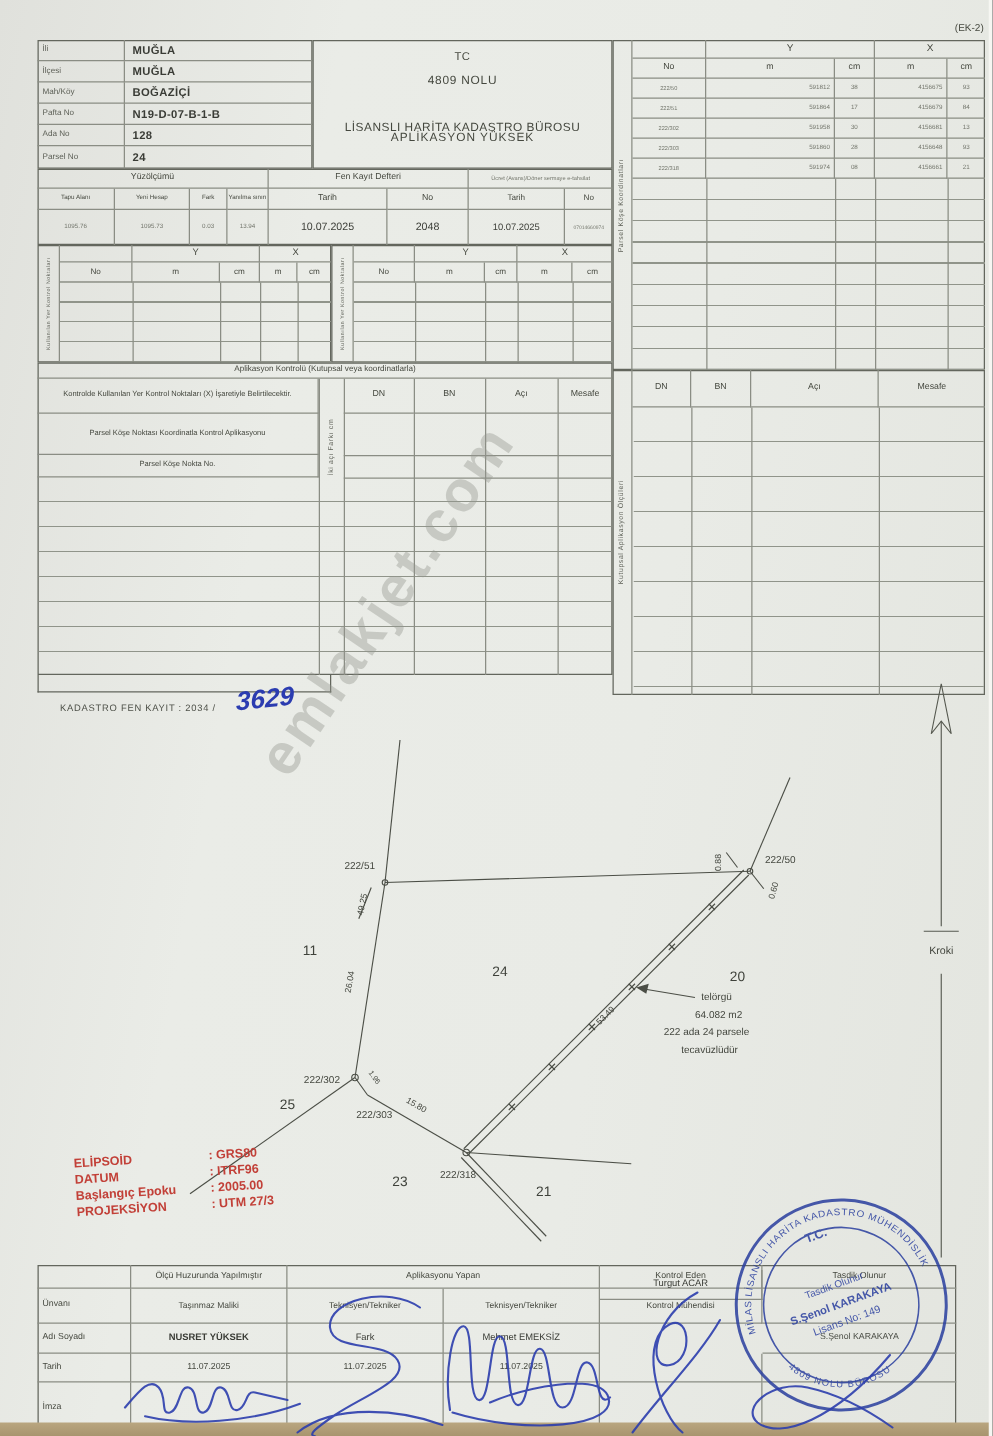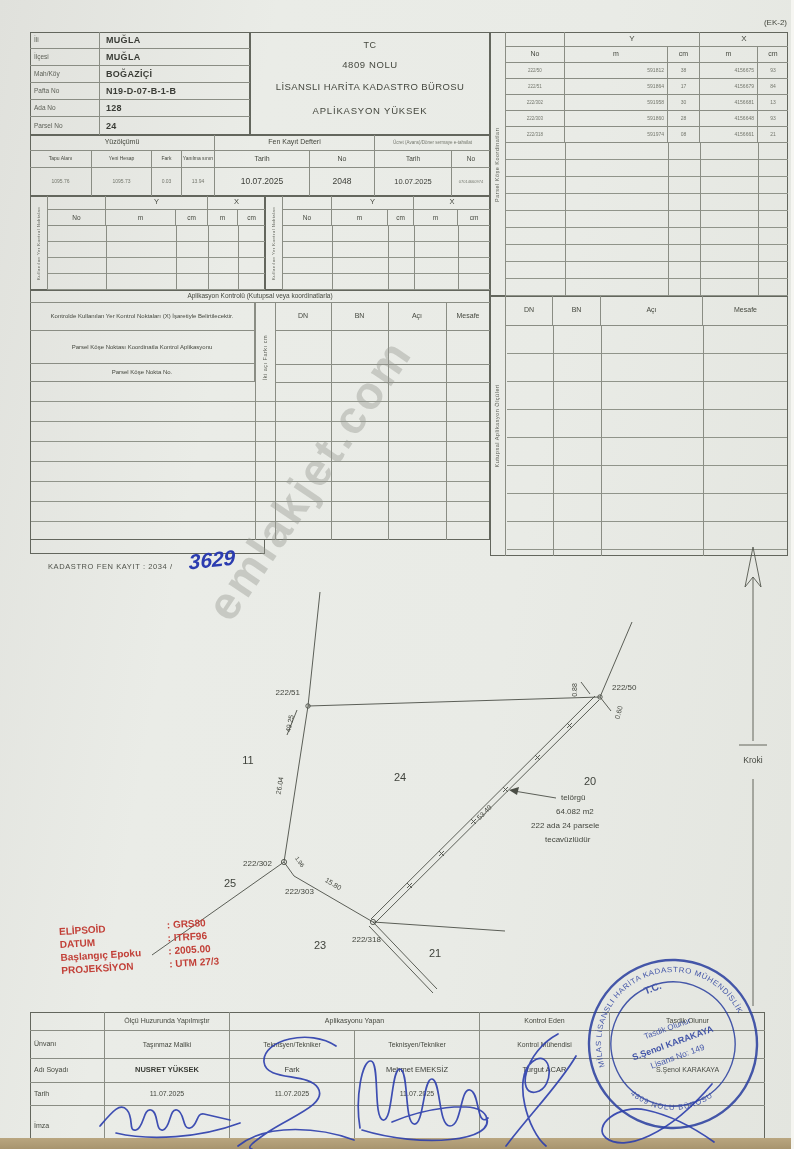--- a/index.html
+++ b/index.html
@@ -48,21 +48,21 @@
   <div class="c lft tiny br bb" style="left:30px;top:83px;width:70px;height:17px;padding-left:4px">Pafta No</div>
   <div class="c lft val bb" style="left:100px;top:83px;width:150px;height:17px;padding-left:6px">N19-D-07-B-1-B</div>
   <div class="c lft tiny br bb" style="left:30px;top:100px;width:70px;height:17px;padding-left:4px">Ada No</div>
   <div class="c lft val bb" style="left:100px;top:100px;width:150px;height:17px;padding-left:6px">128</div>
   <div class="c lft tiny br" style="left:30px;top:117px;width:70px;height:18px;padding-left:4px">Parsel No</div>
   <div class="c lft val" style="left:100px;top:117px;width:150px;height:18px;padding-left:6px">24</div>
 
   <div class="box" style="left:250px;top:32px;width:240px;height:103px"></div>
   <div class="c" style="left:250px;top:38px;width:240px;height:14px;font-size:9px;letter-spacing:.5px">TC</div>
   <div class="c" style="left:250px;top:58px;width:240px;height:14px;font-size:9.5px;letter-spacing:.6px">4809 NOLU</div>
-  <div class="c" style="left:250px;top:80px;width:240px;height:14px;font-size:9.5px;letter-spacing:.4px">LİSANSLI HARİTA KADASTRO BÜROSU</div>
+  <div class="c" style="left:250px;top:96px;width:240px;height:14px;font-size:9.5px;letter-spacing:.4px">LİSANSLI HARİTA KADASTRO BÜROSU</div>
   <div class="c" style="left:250px;top:104px;width:240px;height:14px;font-size:9.5px;letter-spacing:.8px">APLİKASYON YÜKSEK</div>
 
   <div class="c rgt" style="left:735px;top:17px;width:52px;height:12px;font-size:8px">(EK-2)</div>
 
   <div class="box" style="left:490px;top:32px;width:298px;height:264px"></div>
   <div class="c br" style="left:490px;top:32px;width:16px;height:264px">
     <span class="vt" style="font-size:5.5px;color:#5c5f56">Parsel Köşe Koordinatları</span>
   </div>
   <div class="c br bb" style="left:506px;top:32px;width:59px;height:15px"></div>
   <div class="c br bb" style="left:565px;top:32px;width:135px;height:15px;font-size:8px">Y</div>
@@ -292,21 +292,21 @@
   <div class="c br bb" style="left:105px;top:1031px;width:125px;height:28px;font-size:6.8px">Taşınmaz Maliki</div>
   <div class="c br bb" style="left:230px;top:1031px;width:125px;height:28px;font-size:6.8px">Teknisyen/Tekniker</div>
   <div class="c br bb" style="left:355px;top:1031px;width:125px;height:28px;font-size:6.8px">Teknisyen/Tekniker</div>
   <div class="c br bb" style="left:480px;top:1031px;width:130px;height:28px;font-size:6.8px">Kontrol Mühendisi</div>
   <div class="c bb" style="left:610px;top:1031px;width:155px;height:28px"></div>
 
   <div class="c lft br bb" style="left:30px;top:1059px;width:75px;height:24px;font-size:7px;padding-left:4px">Adı Soyadı</div>
   <div class="c br bb" style="left:105px;top:1059px;width:125px;height:24px;font-size:7.5px;font-weight:700;color:#3a3c36">NUSRET YÜKSEK</div>
   <div class="c br bb" style="left:230px;top:1059px;width:125px;height:24px;font-size:7.5px;color:#3a3c36">Fark</div>
   <div class="c br bb" style="left:355px;top:1059px;width:125px;height:24px;font-size:7.5px;color:#3a3c36">Mehmet EMEKSİZ</div>
-  <div class="c br bb" style="left:480px;top:1059px;width:130px;height:24px;font-size:7.5px;color:#3a3c36">Turgut ACAR</div>
+  <div class="c br bb" style="left:480px;top:1016px;width:130px;height:24px;font-size:7.5px;color:#3a3c36">Turgut ACAR</div>
   <div class="c bb" style="left:610px;top:1059px;width:155px;height:24px;font-size:7px;color:#4a4d45">S.Şenol KARAKAYA</div>
 
   <div class="c lft br bb" style="left:30px;top:1083px;width:75px;height:23px;font-size:7px;padding-left:4px">Tarih</div>
   <div class="c br bb" style="left:105px;top:1083px;width:125px;height:23px;font-size:7px">11.07.2025</div>
   <div class="c br bb" style="left:230px;top:1083px;width:125px;height:23px;font-size:7px">11.07.2025</div>
   <div class="c br bb" style="left:355px;top:1083px;width:125px;height:23px;font-size:7px">11.07.2025</div>
   <div class="c br bb" style="left:480px;top:1083px;width:130px;height:23px"></div>
   <div class="c bb" style="left:610px;top:1083px;width:155px;height:23px"></div>
 
   <div class="c lft br" style="left:30px;top:1106px;width:75px;height:40px;font-size:7px;padding-left:4px">İmza</div>

